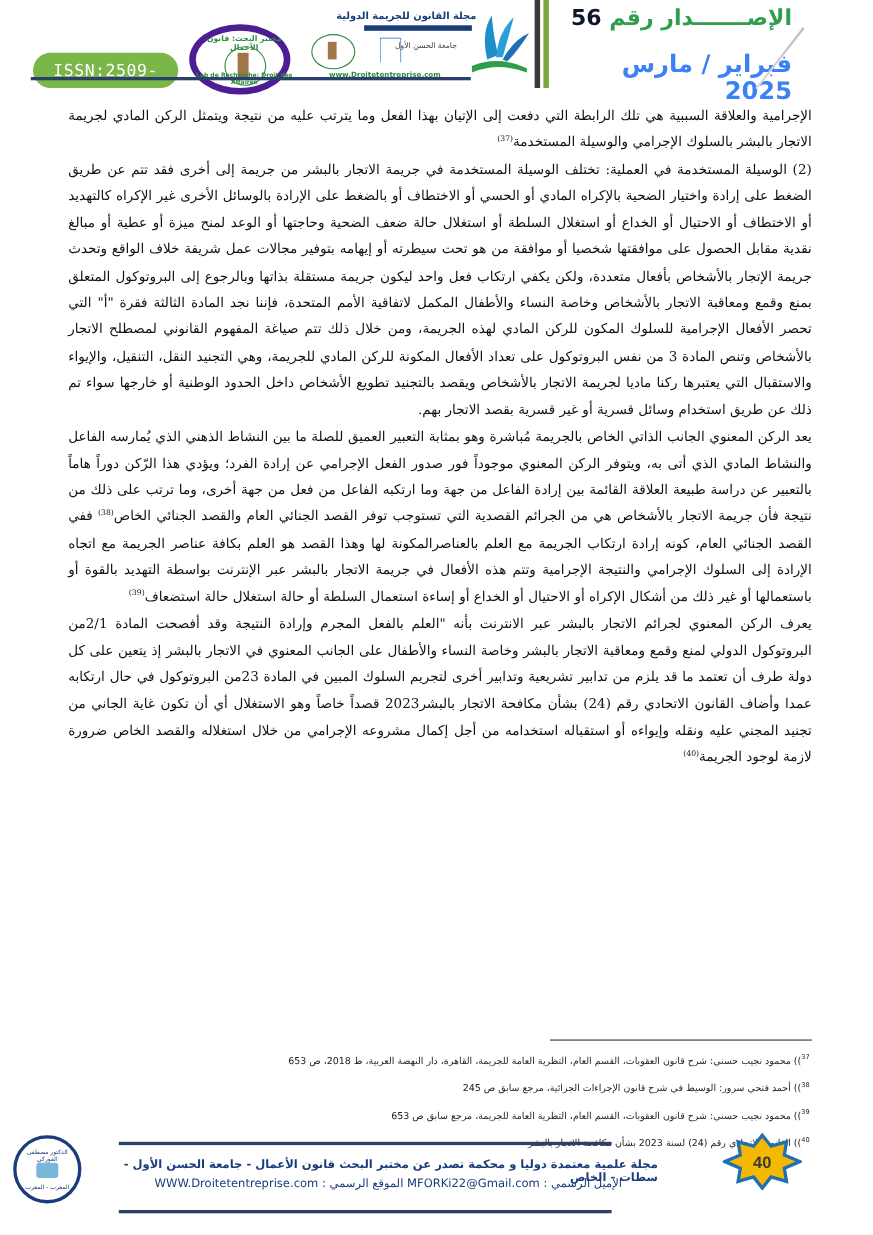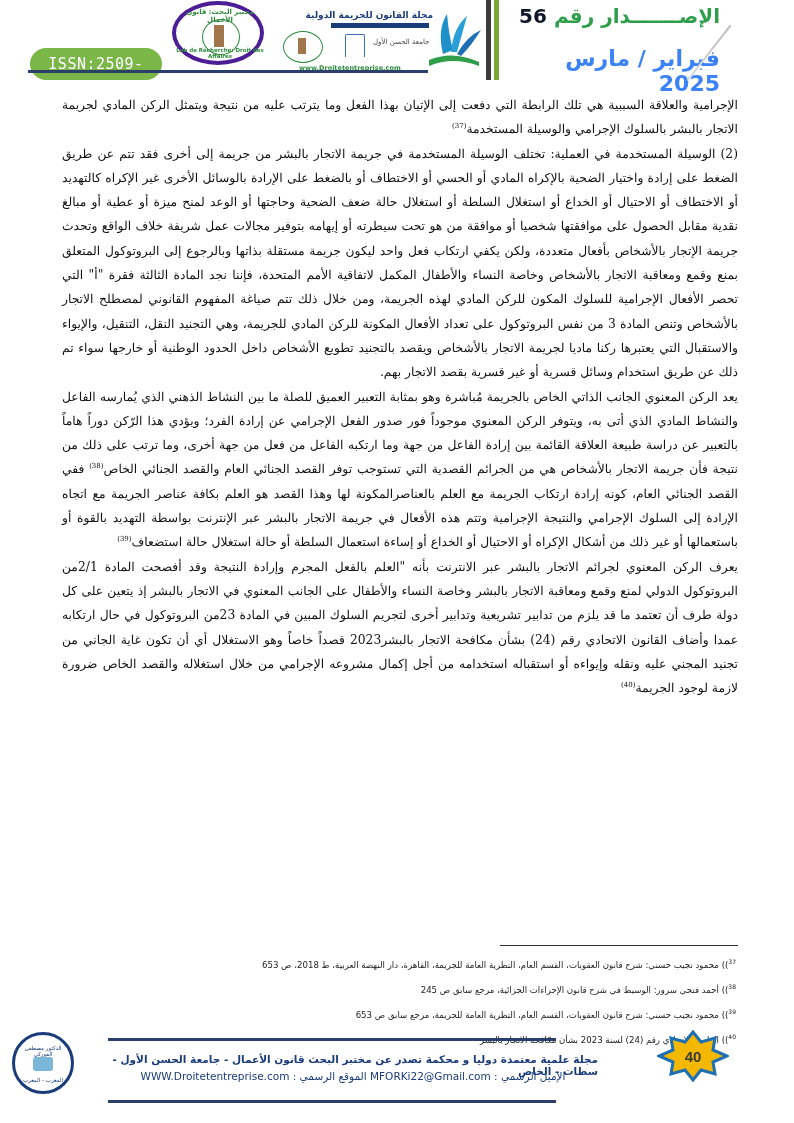--- a/index.html
+++ b/index.html
@@ -1,33 +1,33 @@
 <!DOCTYPE html>
 <html><head>
 <meta charset="utf-8">
 <style>
   html,body{margin:0;padding:0;background:#fff;}
   body{width:794px;height:1123px;position:relative;overflow:hidden;font-family:"DejaVu Sans",sans-serif;color:#111;}
   .abs{position:absolute;}
 
   
   .issn{left:30px;top:32px;width:132px;height:32px;border-radius:16px;background:#7ab648;color:#fff;font-family:"DejaVu Sans Mono",monospace;font-weight:normal;font-size:15px;line-height:32px;text-align:center;letter-spacing:0.5px;margin-top:16px;}
-  .seal{left:172px;top:1px;width:92px;height:64px;border:4px solid #4c1d95;border-radius:50%;box-sizing:border-box;}
+  .seal{left:172px;top:22px;width:92px;height:64px;border:6px solid #4c1d95;border-radius:50%;box-sizing:border-box;}
   .seal .inner{position:absolute;left:26px;top:14px;width:36px;height:34px;border:1.5px solid #2e8b3e;border-radius:50%;}
   .seal .scale{position:absolute;left:38px;top:20px;width:10px;height:22px;background:#a0764a;}
   .seal .ring-text{position:absolute;left:0;top:3px;width:88px;text-align:center;font-size:7px;color:#2e8b3e;font-weight:bold;}
   .seal .ring-bottom{position:absolute;left:0;bottom:2px;width:88px;text-align:center;font-size:5.5px;color:#2e8b3e;font-weight:bold;}
 
   .journal{left:283px;top:4px;width:200px;height:68px;}
   .journal .jt{position:absolute;left:0;top:6px;width:150px;text-align:right;font-size:9px;font-weight:bold;color:#1a3c7a;}
   .journal .bar{position:absolute;left:48px;top:19px;width:98px;height:5px;background:#1a3c7a;}
   .journal .mini-seal{position:absolute;left:0;top:27px;width:38px;height:30px;border:1.5px solid #2e8b3e;border-radius:50%;}
   .journal .mini-seal i{position:absolute;left:14px;top:6px;width:8px;height:16px;background:#a0764a;}
   .journal .castle{position:absolute;left:62px;top:30px;width:18px;height:22px;border:1.5px solid #3a6fc4;border-bottom:none;border-radius:2px 2px 0 0;}
-  .journal .uni{position:absolute;left:90px;top:34px;font-size:7px;color:#444;}
+  .journal .uni{position:absolute;left:76px;top:34px;font-size:7px;color:#444;}
   .journal .url{position:absolute;left:16px;top:60px;font-size:6.5px;color:#2e8b3e;font-weight:bold;text-decoration:underline;}
   .journal .book{position:absolute;left:140px;top:6px;width:60px;height:58px;}
 
   .hdr-rule{left:28px;top:70px;width:400px;height:3px;background:#2b3f6b;}
   .vbar1{left:486px;top:0;width:5px;height:80px;background:#3b3b3b;}
   .vbar2{left:494px;top:0;width:5px;height:80px;background:#7aa73a;}
 
   .issue{left:510px;top:4px;width:210px;text-align:right;direction:rtl;font-weight:bold;font-size:20px;color:#2e9e4a;}
   .issue .num{color:#0f172a;margin-top:32px;}
   .date{left:505px;top:46px;width:215px;text-align:right;direction:rtl;font-weight:bold;font-size:22px;color:#3b82f6;}

